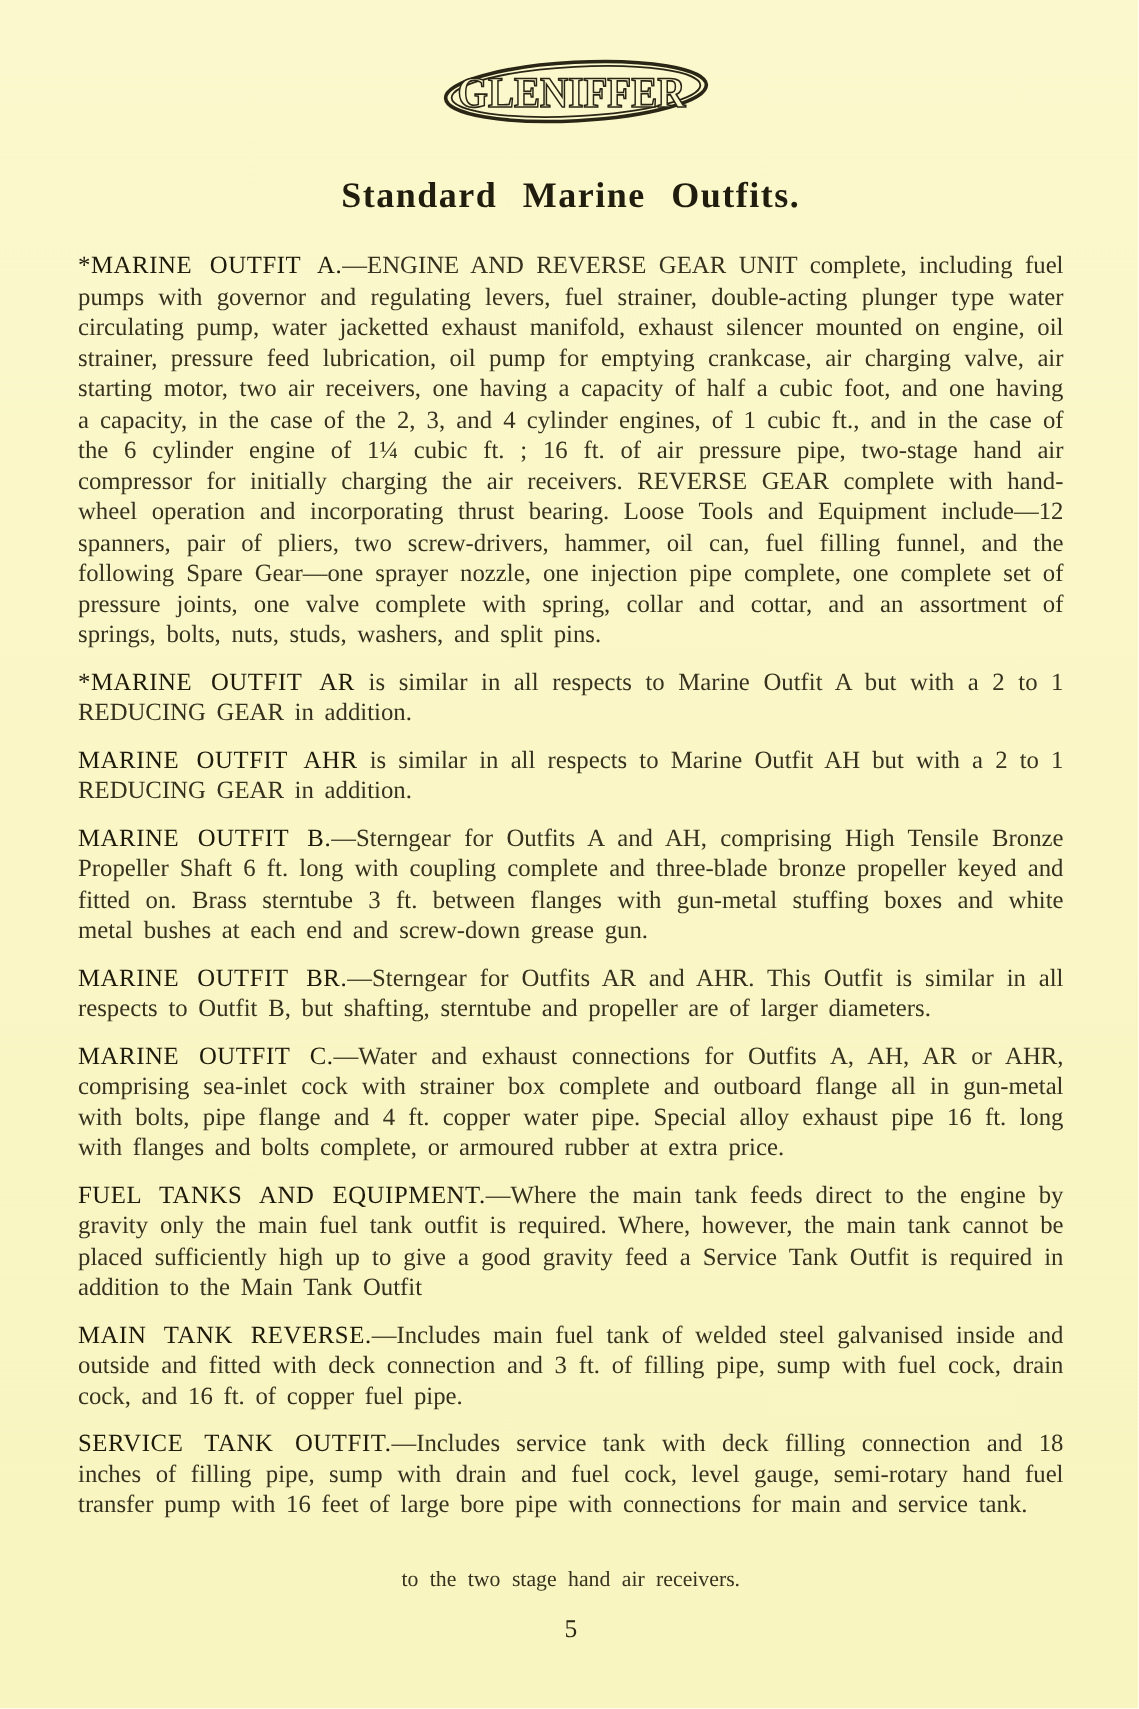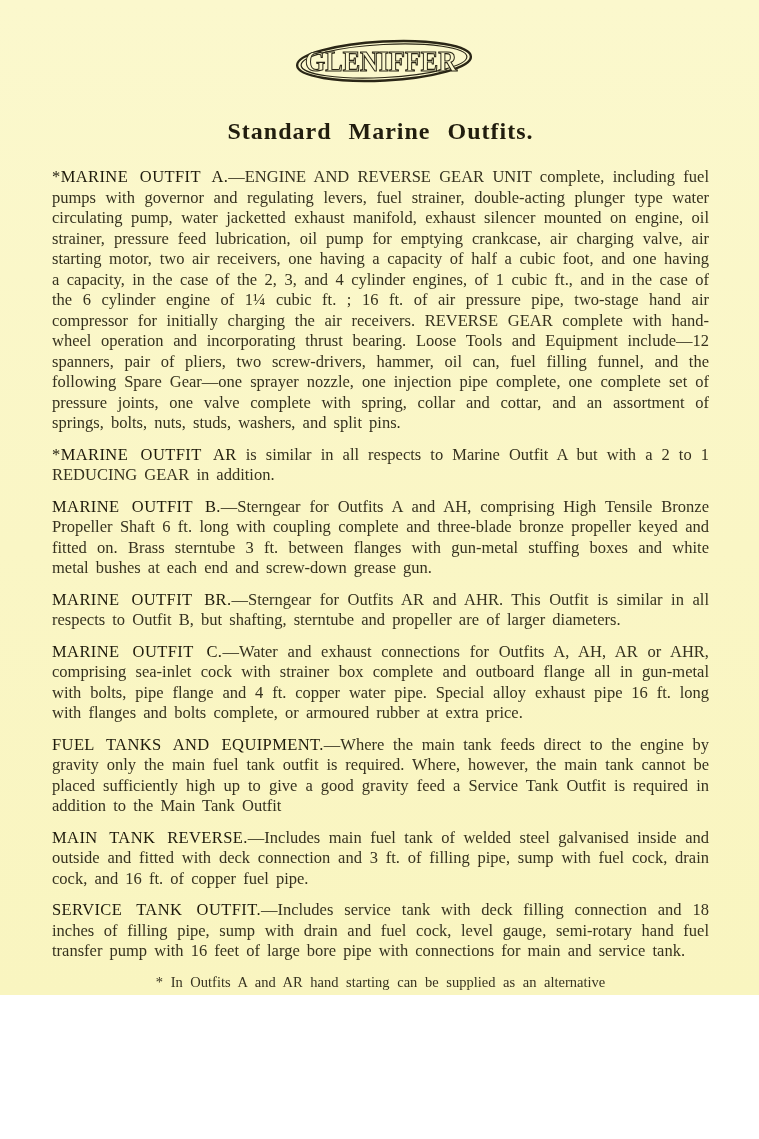--- a/index.html
+++ b/index.html
@@ -1,17 +1,17 @@
 <!DOCTYPE html>
 <html><head>
 <meta charset="utf-8">
 <style>
   html,body{margin:0;padding:0;}
   .page{
-    width:759px;height:995px;
+    width:759px;height:1139px;
     box-sizing:border-box;
     background:linear-gradient(180deg,#fbf8cd 0%,#faf6c5 55%,#f9f5c0 100%);
     font-family:"Liberation Serif","DejaVu Serif",serif;
     color:#36321f;
     padding:34px 50px 0 52px;
     overflow:hidden;
     position:relative;
   }
   .logo-wrap{text-align:center;height:54px;margin-bottom:6px;}
   .title{
@@ -65,34 +65,35 @@
   </div>
 
   <h1 class="title">Standard Marine Outfits.</h1>
 
   <section>
     <p class="para"><b class="head">*MARINE OUTFIT A.</b><span>—ENGINE AND REVERSE GEAR UNIT complete, including fuel pumps with governor and regulating levers, fuel strainer, double-acting plunger type water circulating pump, water jacketted exhaust manifold, exhaust silencer mounted on engine, oil strainer, pressure feed lubrication, oil pump for emptying crankcase, air charging valve, air starting motor, two air receivers, one having a capacity of half a cubic foot, and one having a capacity, in the case of the 2, 3, and 4 cylinder engines, of 1 cubic ft., and in the case of the 6 cylinder engine of 1¼ cubic ft. ; 16 ft. of air pressure pipe, two-stage hand air compressor for initially charging the air receivers. REVERSE GEAR complete with hand-wheel operation and incorporating thrust bearing. Loose Tools and Equipment include—12 spanners, pair of pliers, two screw-drivers, hammer, oil can, fuel filling funnel, and the following Spare Gear—one sprayer nozzle, one injection pipe complete, one complete set of pressure joints, one valve complete with spring, collar and cottar, and an assortment of springs, bolts, nuts, studs, washers, and split pins.</span></p>
 
 
     <p class="para"><b class="head">*MARINE OUTFIT AR</b><span> is similar in all respects to Marine Outfit A but with a 2 to 1 REDUCING GEAR in addition.</span></p>
 
+    <p class="para"><b class="head">MARINE OUTFIT AHR</b><span> is similar in all respects to Marine Outfit AH but with a 2 to 1 REDUCING GEAR in addition.</span></p>
 
     <p class="para"><b class="head">MARINE OUTFIT B.</b><span>—Sterngear for Outfits A and AH, comprising High Tensile Bronze Propeller Shaft 6 ft. long with coupling complete and three-blade bronze propeller keyed and fitted on.  Brass sterntube 3 ft. between flanges with gun-metal stuffing boxes and white metal bushes at each end and screw-down grease gun.</span></p>
 
     <p class="para"><b class="head">MARINE OUTFIT BR.</b><span>—Sterngear for Outfits AR and AHR.  This Outfit is similar in all respects to Outfit B, but shafting, sterntube and propeller are of larger diameters.</span></p>
 
     <p class="para"><b class="head">MARINE OUTFIT C.</b><span>—Water and exhaust connections for Outfits A, AH, AR or AHR, comprising sea-inlet cock with strainer box complete and outboard flange all in gun-metal with bolts, pipe flange and 4 ft. copper water pipe.  Special alloy exhaust pipe 16 ft. long with flanges and bolts complete, or armoured rubber at extra price.</span></p>
 
     <p class="para"><b class="head">FUEL TANKS AND EQUIPMENT.</b><span>—Where the main tank feeds direct to the engine by gravity only the main fuel tank outfit is required.  Where, however, the main tank cannot be placed sufficiently high up to give a good gravity feed a Service Tank Outfit is required in addition to the Main Tank Outfit</span></p>
 
     <p class="para"><b class="head">MAIN TANK REVERSE.</b><span>—Includes main fuel tank of welded steel galvanised inside and outside and fitted with deck connection and 3 ft. of filling pipe, sump with fuel cock, drain cock, and 16 ft. of copper fuel pipe.</span></p>
 
     <p class="para"><b class="head">SERVICE TANK OUTFIT.</b><span>—Includes service tank with deck filling connection and 18 inches of filling pipe, sump with drain and fuel cock, level gauge, semi-rotary hand fuel transfer pump with 16 feet of large bore pipe with connections for main and service tank.</span></p>
   </section>
 
   <div class="footnote">
-    <span>* In Outfits A and AR hand starting can be supplied as an alternative</span><br>
+    <br>
     <span>to the two stage hand air receivers.</span>
   </div>
 
   <div class="page-number">5</div>
 
 </div>
 
 </body></html>

